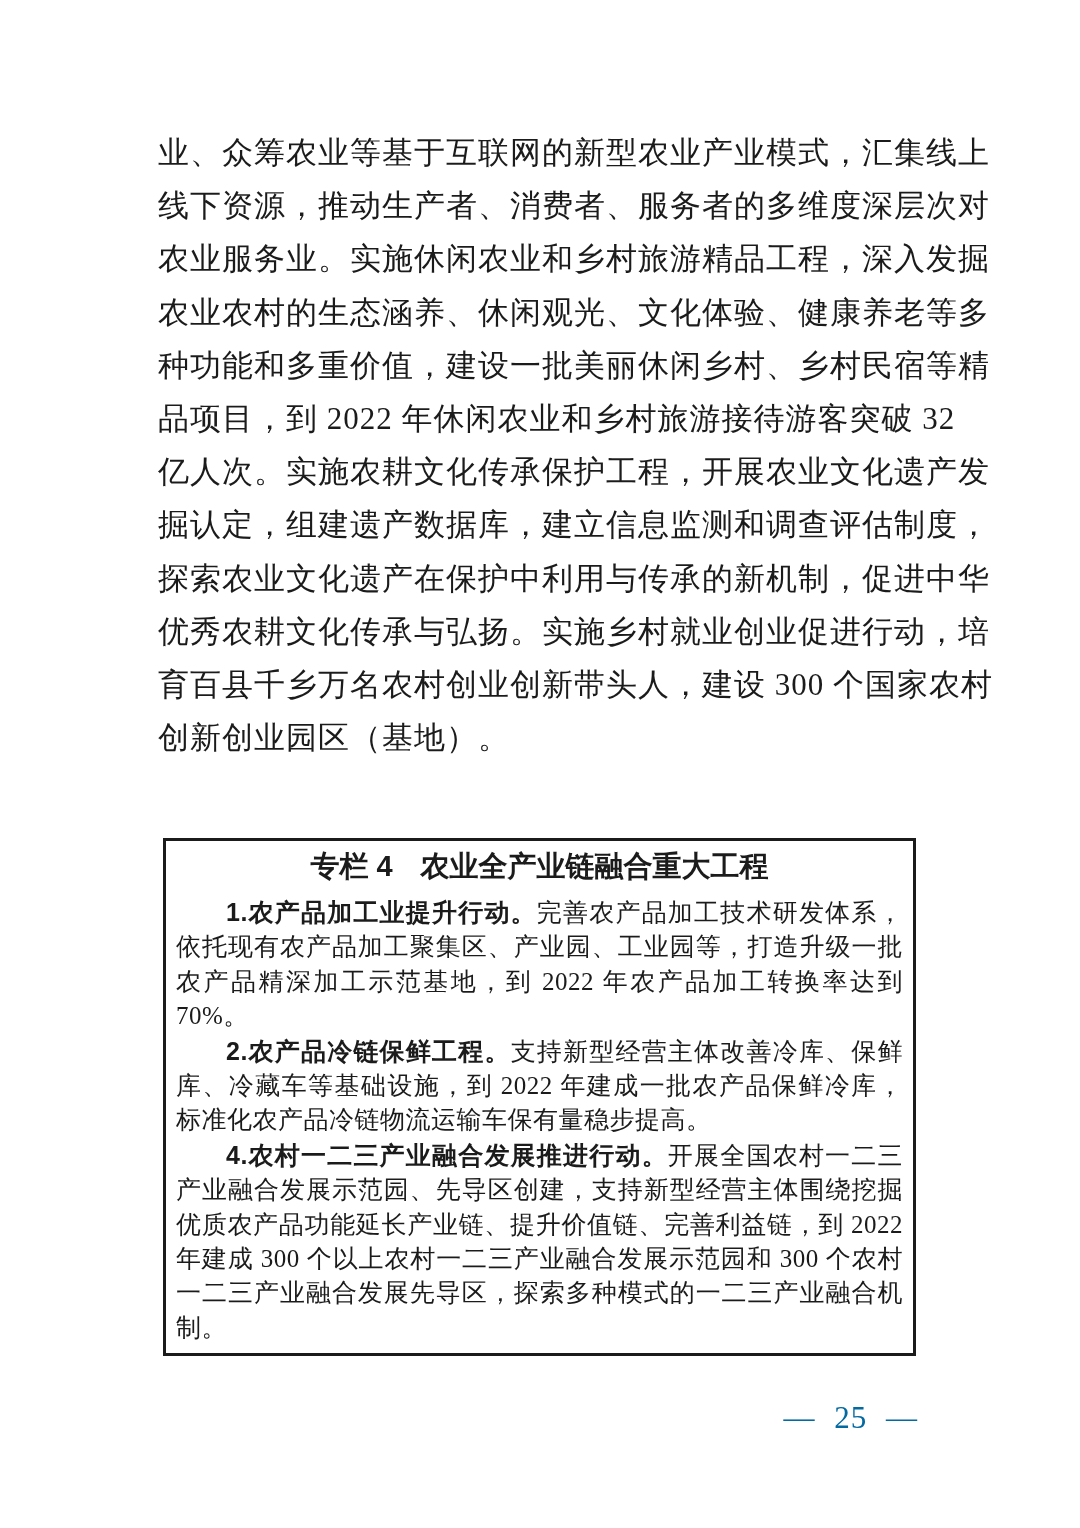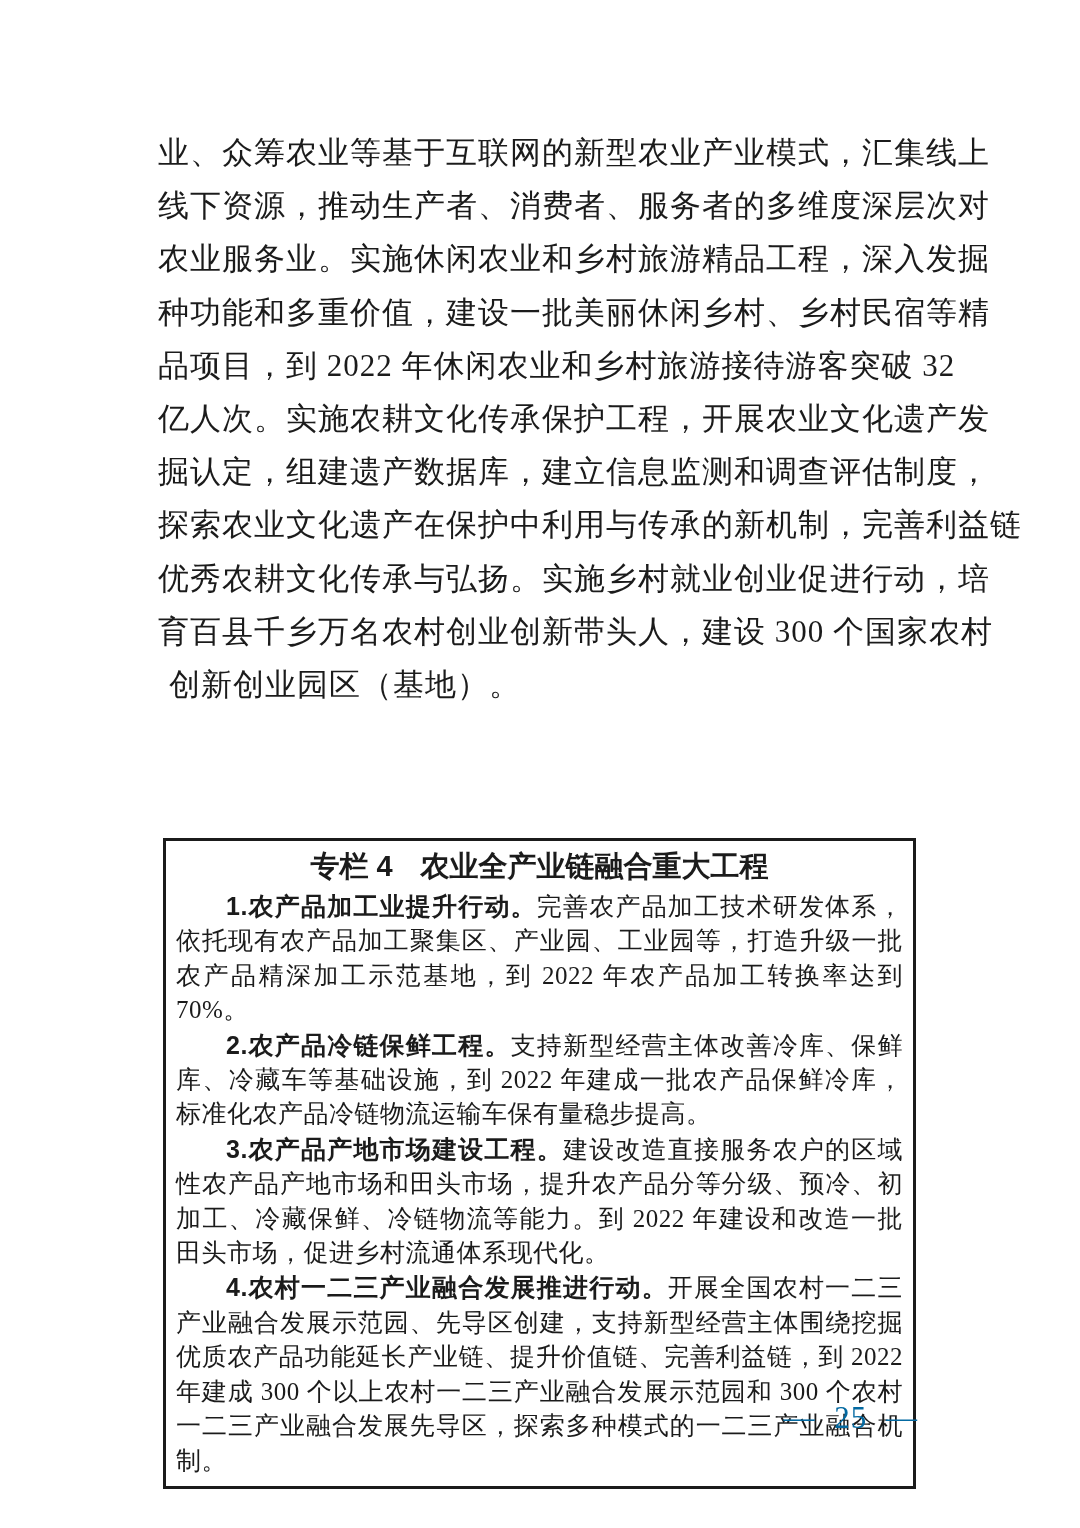--- a/index.html
+++ b/index.html
@@ -23,40 +23,39 @@
     font-size: 31px;
     line-height: 53.2px;
     letter-spacing: 1px;
     text-align: justify;
     text-align-last: justify;
     white-space: nowrap;
   }
   .body-line.last {
     text-align-last: left;
     white-space: normal;
-    margin-left: 11px;
   }
   .callout-box {
     position: absolute;
     left: 163px;
     top: 838px;
     width: 753px;
     border: 3px solid #1b1b1b;
     padding: 4px 10px 8px 10px;
     background: #ffffff;
   }
   .box-title {
     text-align: center;
     font-weight: bold;
     font-size: 29px;
     line-height: 42px;
     font-family: "Liberation Sans", "DejaVu Sans", sans-serif;
   }
   .box-title .title-label { margin-right: 28px; }
-  .box-items { margin-top: 2px; }
+  .box-items { margin-top: 8px; }
   .box-item {
     font-size: 25px;
     line-height: 34.4px;
     text-indent: 2em;
     text-align: justify;
     letter-spacing: 0.5px;
   }
   .box-item .lead {
     font-weight: bold;
     font-family: "Liberation Sans", "DejaVu Sans", sans-serif;
@@ -74,38 +73,38 @@
 </style>
 </head>
 <body>
 
 <div class="page">
 
   <div class="body-text">
       <div class="body-line">业、众筹农业等基于互联网的新型农业产业模式，汇集线上</div>
       <div class="body-line">线下资源，推动生产者、消费者、服务者的多维度深层次对</div>
       <div class="body-line">农业服务业。实施休闲农业和乡村旅游精品工程，深入发掘</div>
+      <div class="body-line">农业农村的生态涵养、休闲观光、文化体验、健康养老等多</div>
       <div class="body-line">种功能和多重价值，建设一批美丽休闲乡村、乡村民宿等精</div>
       <div class="body-line">品项目，到 2022 年休闲农业和乡村旅游接待游客突破 32</div>
       <div class="body-line">亿人次。实施农耕文化传承保护工程，开展农业文化遗产发</div>
       <div class="body-line">掘认定，组建遗产数据库，建立信息监测和调查评估制度，</div>
-      <div class="body-line">探索农业文化遗产在保护中利用与传承的新机制，完善利益链</div>
+      <div class="body-line">探索农业文化遗产在保护中利用与传承的新机制，促进中华</div>
       <div class="body-line">优秀农耕文化传承与弘扬。实施乡村就业创业促进行动，培</div>
       <div class="body-line">育百县千乡万名农村创业创新带头人，建设 300 个国家农村</div>
       <div class="body-line last">创新创业园区（基地）。</div>
     </div>
 
   <div class="callout-box">
     <div class="box-title">
       <span class="title-label">专栏 4</span><span class="title-text">农业全产业链融合重大工程</span>
     </div>
     <div class="box-items">
         <p class="box-item"><span class="lead">1.农产品加工业提升行动。</span>完善农产品加工技术研发体系，依托现有农产品加工聚集区、产业园、工业园等，打造升级一批农产品精深加工示范基地，到 2022 年农产品加工转换率达到 70%。</p>
         <p class="box-item"><span class="lead">2.农产品冷链保鲜工程。</span>支持新型经营主体改善冷库、保鲜库、冷藏车等基础设施，到 2022 年建成一批农产品保鲜冷库，标准化农产品冷链物流运输车保有量稳步提高。</p>
-        <p class="box-item"><span class="lead">3.农产品产地市场建设工程。</span>建设改造直接服务农户的区域性农产品产地市场和田头市场，提升农产品分等分级、预冷、初加工、冷藏保鲜、冷链物流等能力。到 2022 年建设和改造一批田头市场，促进乡村流通体系现代化。</p>
         <p class="box-item"><span class="lead">4.农村一二三产业融合发展推进行动。</span>开展全国农村一二三产业融合发展示范园、先导区创建，支持新型经营主体围绕挖掘优质农产品功能延长产业链、提升价值链、完善利益链，到 2022 年建成 300 个以上农村一二三产业融合发展示范园和 300 个农村一二三产业融合发展先导区，探索多种模式的一二三产业融合机制。</p>
       </div>
   </div>
 
   <div class="page-footer">
     <span>— 25 —</span>
   </div>
 
 </div>
 

